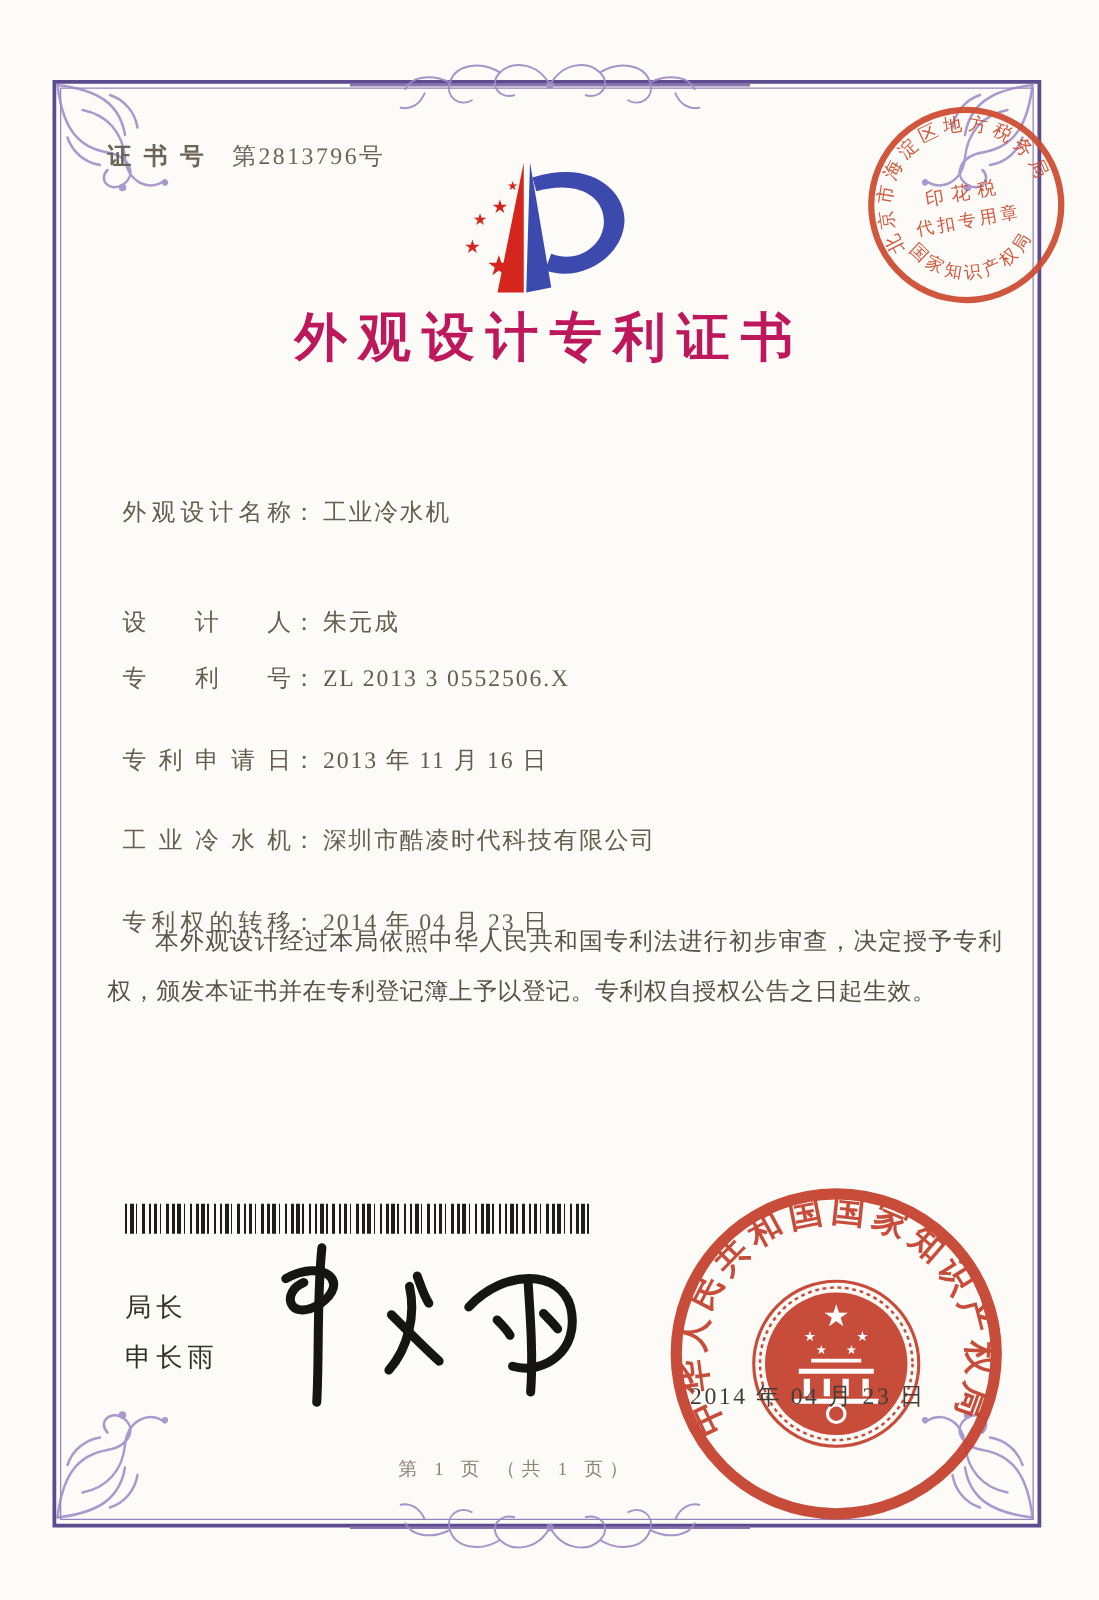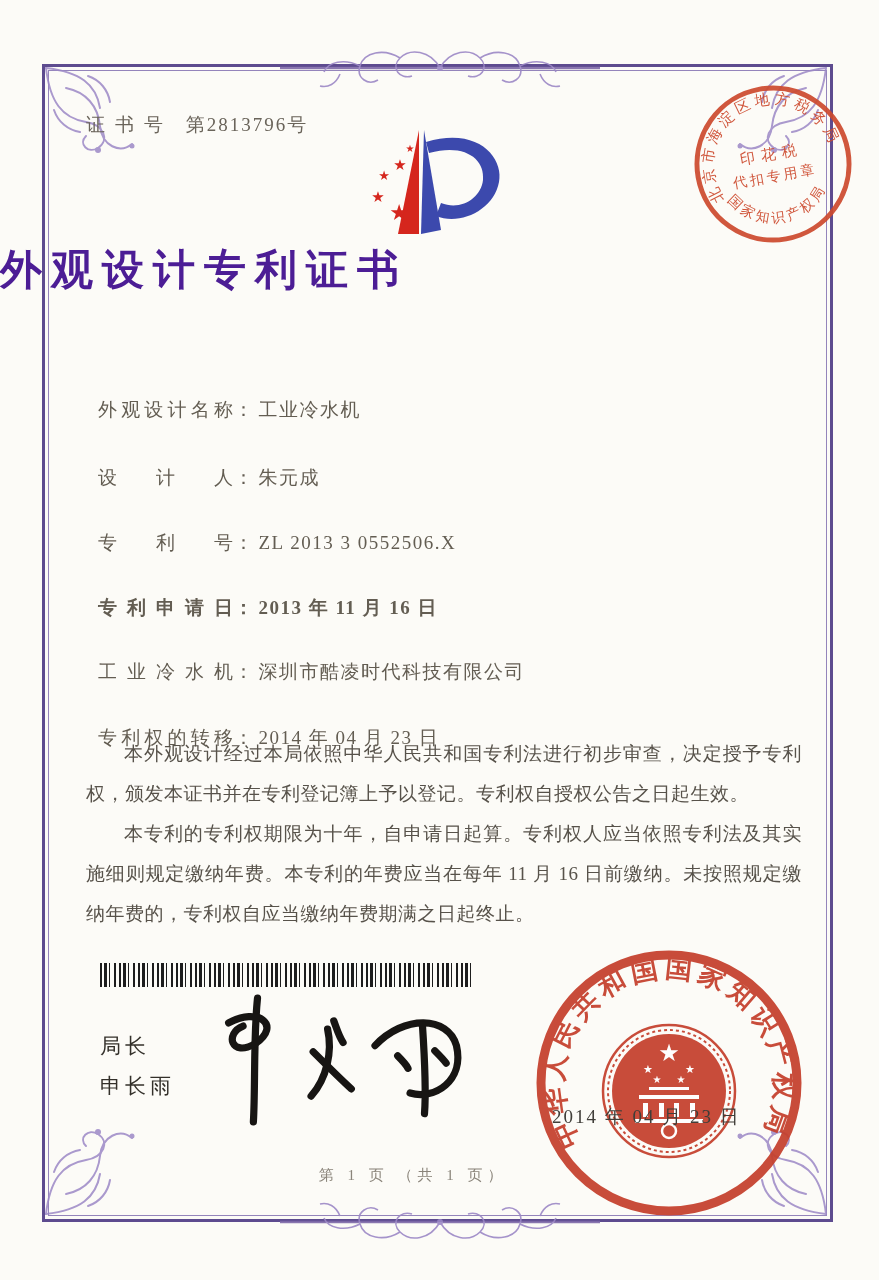--- a/index.html
+++ b/index.html
@@ -21,36 +21,36 @@
   .corner{width:120px;height:120px;opacity:.85;}
   .corner.tl{left:40px;top:62px;}
   .corner.tr{left:712px;top:62px;transform:scaleX(-1);}
   .corner.bl{left:40px;top:1100px;transform:scaleY(-1);}
   .corner.br{left:712px;top:1100px;transform:scale(-1,-1);}
   .lace{width:320px;height:56px;opacity:.9;}
   .lace.top{left:280px;top:38px;}
   .lace.bottom{left:280px;top:1196px;transform:scaleY(-1);}
   
   .cert-no{left:86px;top:112px;font-size:19px;color:#6a645a;letter-spacing:2px;}
-  .cert-no .lbl{letter-spacing:10px;margin-right:6px;}
+  .cert-no .lbl{letter-spacing:10px;margin-right:6px;font-weight:bold;}
   .logo{left:362px;top:126px;width:152px;height:116px;}
   .title{
-    left:0;right:0;top:242px;
-    font-size:42px;font-weight:600;color:#4c1d95;letter-spacing:9px;
+    left:0;right:0;top:242px;text-align:center;
+    font-size:42px;font-weight:600;color:#be185d;letter-spacing:9px;
   }
   
   .field{left:98px;font-size:19px;color:#635d52;letter-spacing:1.5px;white-space:nowrap;}
   .field .field-label{
     display:inline-block;width:7.1em;
     text-align:justify;text-align-last:justify;letter-spacing:0;
     vertical-align:bottom;
     margin-top:35px;
   }
   .field .colon{margin:0 4px 0 1px;}
-  .f0{top:362px;} .f1{top:430px;} .f2{top:495px;} .f3{top:560px;font-weight:bold;} .f4{top:624px;} .f5{top:690px;}
+  .f0{top:362px;} .f1{top:450px;} .f2{top:495px;} .f3{top:560px;} .f4{top:624px;} .f5{top:690px;}
   
   .body-text{
     left:86px;top:734px;width:716px;
     font-size:19px;line-height:40px;color:#57524a;
     text-align:justify;letter-spacing:.5px;
   }
   .body-text p{margin:0;text-indent:2em;}
   
   .barcode{
     left:100px;top:963px;width:374px;height:24px;
@@ -151,21 +151,20 @@
 </div>
 <div class="abs field f4">
   <span class="field-label">工业冷水机</span><span class="colon">：</span><span>深圳市酷凌时代科技有限公司</span>
 </div>
 <div class="abs field f5">
   <span class="field-label">专利权的转移</span><span class="colon">：</span><span>2014 年 04 月 23 日</span>
 </div>
 
 <div class="abs body-text">
   <p>本外观设计经过本局依照中华人民共和国专利法进行初步审查，决定授予专利权，颁发本证书并在专利登记簿上予以登记。专利权自授权公告之日起生效。</p>
-  <p>本专利的专利权期限为十年，自申请日起算。专利权人应当依照专利法及其实施细则规定缴纳年费。本专利的年费应当在每年 11 月 16 日前缴纳。未按照规定缴纳年费的，专利权自应当缴纳年费期满之日起终止。</p>
 </div>
 
 <div class="abs barcode"></div>
 
 <div class="abs signer t">局长</div>
 <div class="abs signer n">申长雨</div>
 
 <svg class="abs signature" viewBox="0 0 250 130">
   <g stroke="#171513" fill="none" stroke-width="7" stroke-linecap="round" stroke-linejoin="round">
     <path d="M44,6 C40,44 42,92 40,126"></path>

